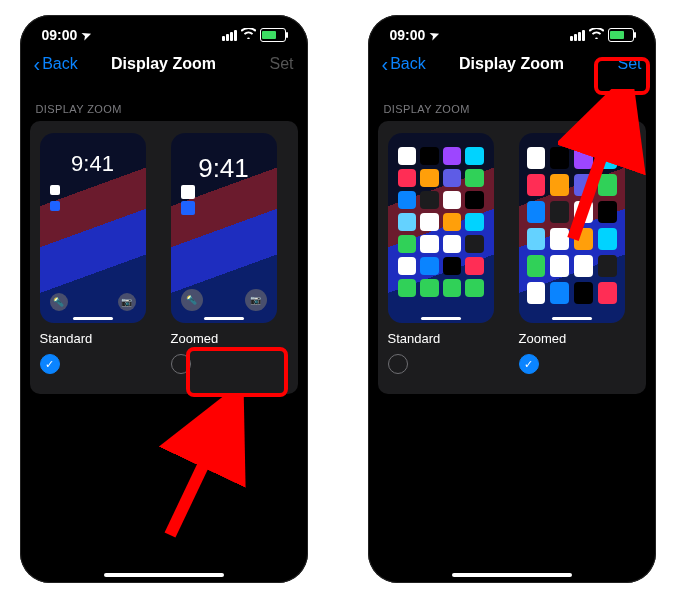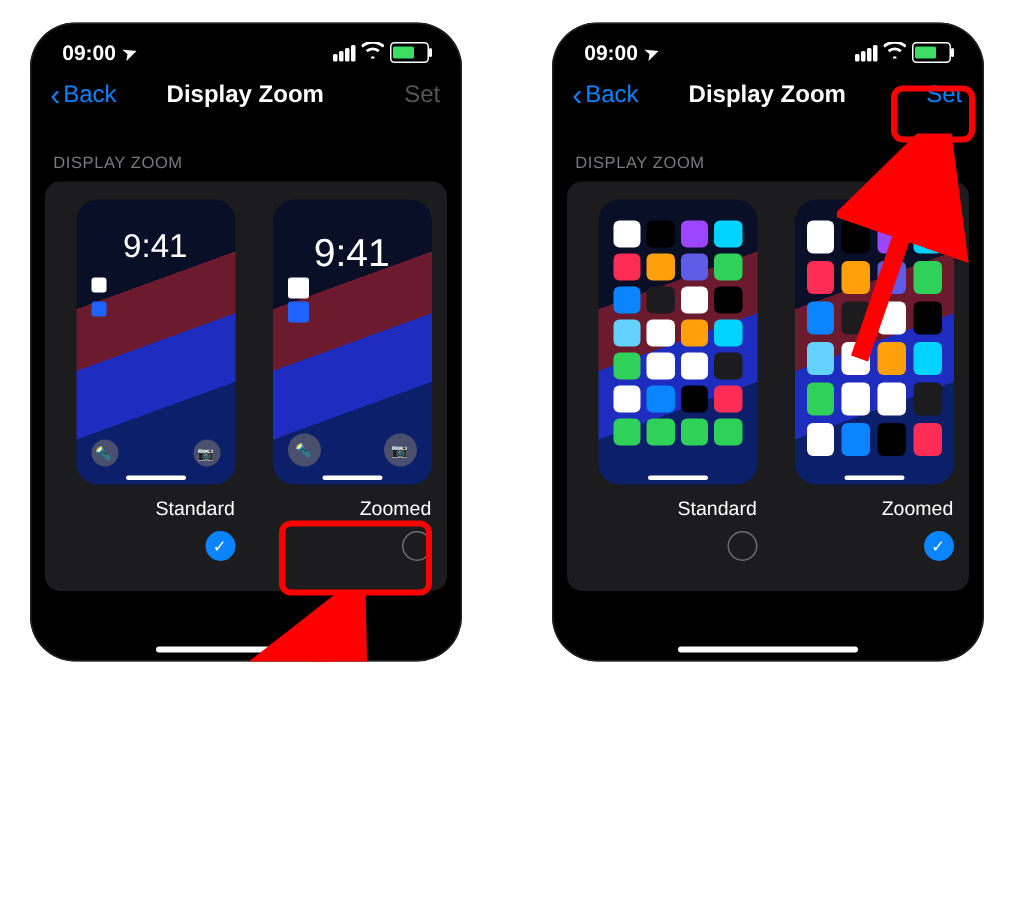--- a/index.html
+++ b/index.html
@@ -9,21 +9,21 @@
     width: 675px;
     height: 616px;
     display: flex;
     gap: 60px;
     padding: 15px 12px;
     box-sizing: border-box;
     justify-content: center;
   }
   .phone {
     width: 288px;
-    height: 426px;
+    height: 568px;
     background: #000;
     border-radius: 30px;
     position: relative;
     overflow: hidden;
     color: #fff;
     box-shadow: 0 0 0 1px #222 inset;
   }
   .status-bar {
     display: flex;
     justify-content: space-between;
@@ -77,21 +77,21 @@
     border-radius: 10px;
     padding: 12px 10px 20px;
     display: flex;
     gap: 14px;
     justify-content: space-around;
   }
   .opt {
     flex: 1;
     display: flex;
     flex-direction: column;
-    align-items: flex-end;
+    align-items: flex-start;
     gap: 8px;
   }
   .preview {
     width: 106px;
     height: 190px;
     border-radius: 14px;
     overflow: hidden;
     position: relative;
     background: linear-gradient(160deg,#0a0f28 0%,#0a0f28 32%,#6b1b2d 32%,#6b1b2d 50%,#1e2dbf 50%,#1e2dbf 70%,#0b1f6b 70%,#0b1f6b 100%);
   }

